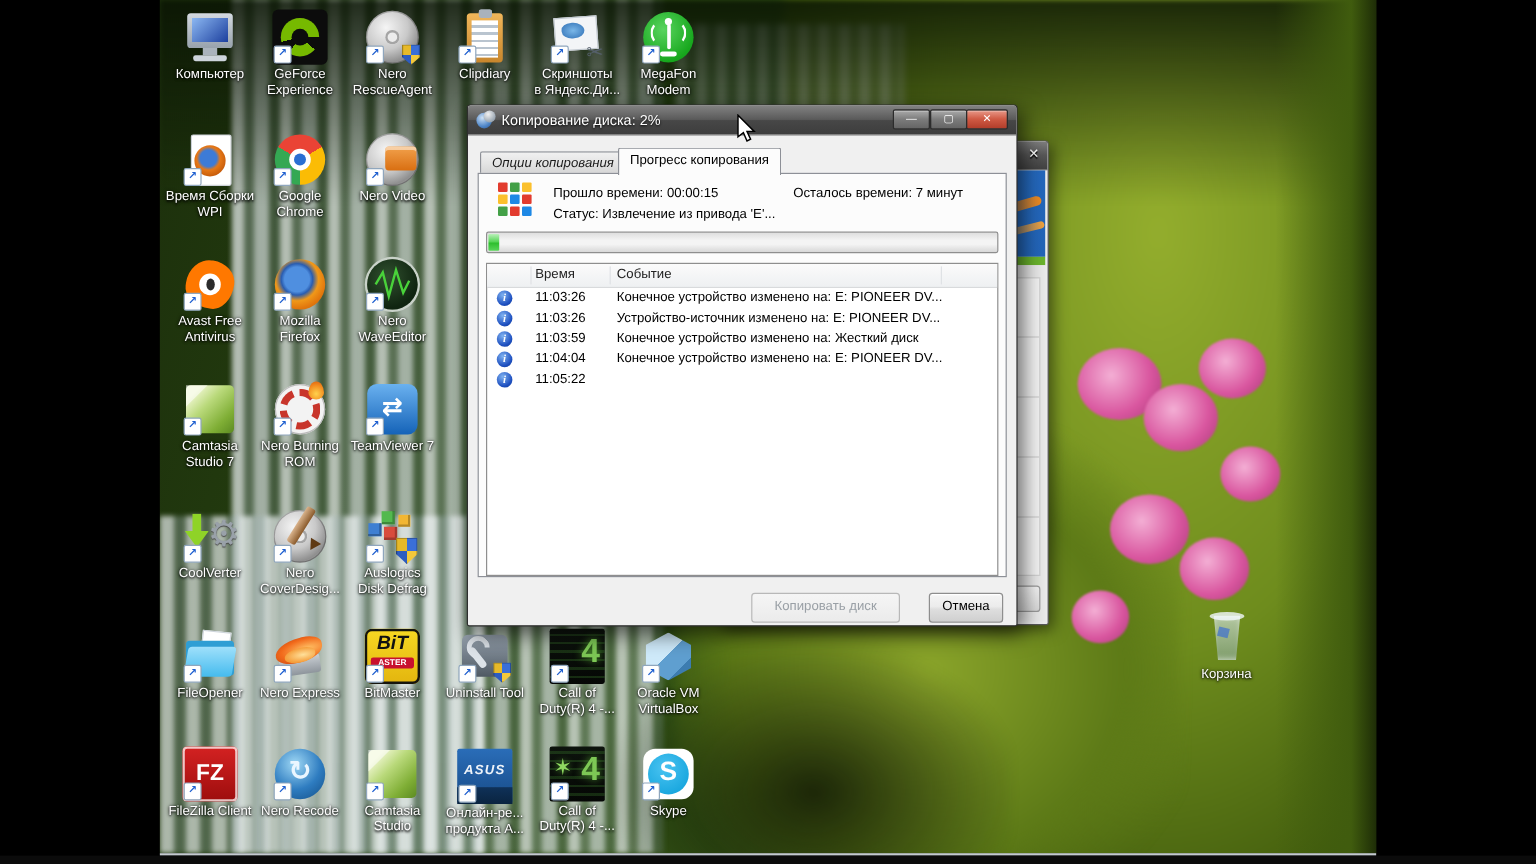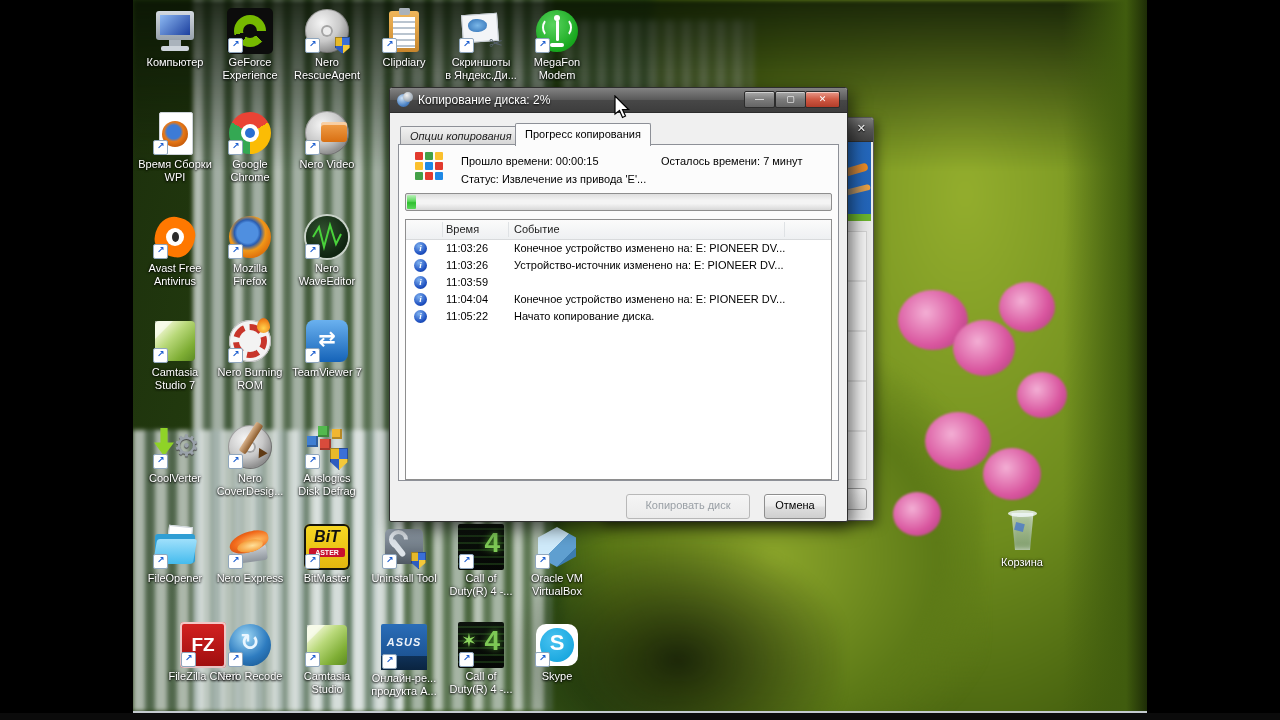--- a/index.html
+++ b/index.html
@@ -245,21 +245,21 @@
   .lic{position:absolute;left:8px;top:2px;width:13px;height:13px;border-radius:50%;text-align:center;
     background:radial-gradient(circle at 38% 30%,#7fb2f0,#1d4fc0 65%,#123a8e);color:#fff;font-size:9px;line-height:13px;
     font-weight:bold;font-style:italic;font-family:"Liberation Serif","DejaVu Serif",serif;}
   .lt{position:absolute;left:40px;}
   .le{position:absolute;left:108px;right:4px;white-space:nowrap;overflow:hidden;}
 
   .btn{position:absolute;top:406px;height:23px;line-height:21px;text-align:center;border:1px solid #8e8e8e;border-radius:3px;
     background:linear-gradient(#f5f5f5,#ececec 45%,#dedede 55%,#cfcfcf);box-shadow:inset 0 1px 0 #fff;cursor:pointer;}
   .btn-copy{left:236px;width:122px;}
   .btn-copy.disabled{color:#9aa0a6;background:linear-gradient(#f5f5f5,#ebebeb);border-color:#b8b8b8;box-shadow:none;cursor:default;}
-  .btn-cancel{left:374px;width:60px;color:#000;text-align:center;}
+  .btn-cancel{left:384px;width:60px;color:#000;text-align:center;}
 
   
   .cursor{position:absolute;left:613px;top:95px;z-index:50;}
 </style>
 </head>
 <body>
 
 <div id="stage">
 
   <div class="wallpaper">
@@ -503,21 +503,21 @@
 Duty(R) 4 -...</div>
       </div>
       <div class="di" style="left: 515px; top: 524px;">
         <div class="art art-virtualbox">
           <span class="vb"></span>
           <span class="badge">↗</span>
         </div>
         <div class="lbl">Oracle VM
 VirtualBox</div>
       </div>
-      <div class="di" style="left: 133px; top: 622px; padding-left: 28px;">
+      <div class="di" style="left: 133px; top: 622px;">
         <div class="art art-filezilla">
           <span class="fz">FZ</span>
           <span class="badge">↗</span>
         </div>
         <div class="lbl">FileZilla Client</div>
       </div>
       <div class="di" style="left: 208px; top: 622px;">
         <div class="art art-nerorecode">
           <span class="rc"></span>
           <span class="ra">↻</span>
@@ -637,30 +637,30 @@
               <span class="le">Конечное устройство изменено на: E: PIONEER DV...</span>
             </div>
             <div class="lrow">
               <span class="lic">i</span>
               <span class="lt">11:03:26</span>
               <span class="le">Устройство-источник изменено на: E: PIONEER DV...</span>
             </div>
             <div class="lrow">
               <span class="lic">i</span>
               <span class="lt">11:03:59</span>
+              <span class="le">Конечное устройство изменено на: Жесткий диск</span>
             </div>
             <div class="lrow">
               <span class="lic">i</span>
               <span class="lt">11:04:04</span>
               <span class="le">Конечное устройство изменено на: E: PIONEER DV...</span>
             </div>
             <div class="lrow">
               <span class="lic">i</span>
               <span class="lt">11:05:22</span>
-              <span class="le">Начато копирование диска.</span>
             </div>
           </div>
       </div>
     </div>
 
     <div class="btn btn-copy disabled" id="btn-copy">Копировать диск</div>
     <div class="btn btn-cancel">Отмена</div>
   </div>
 
   <div class="taskbar-line"></div>

